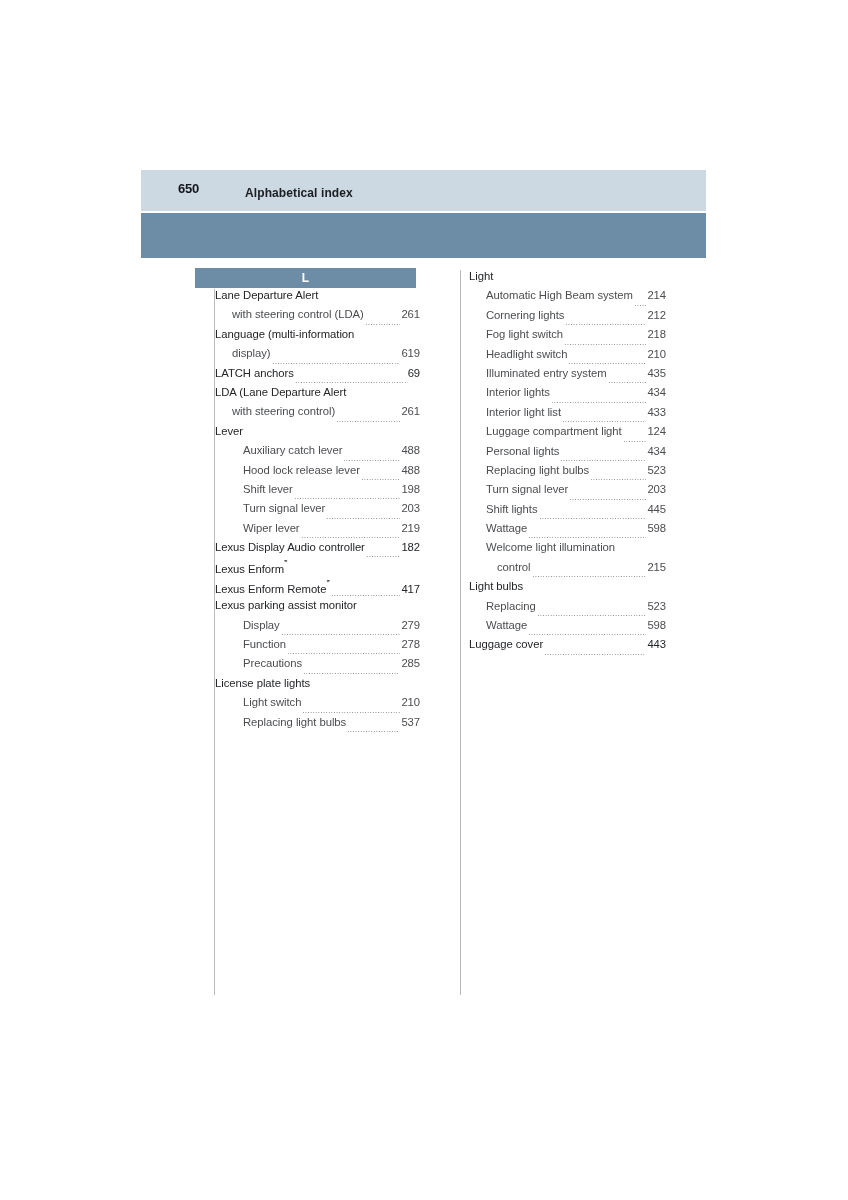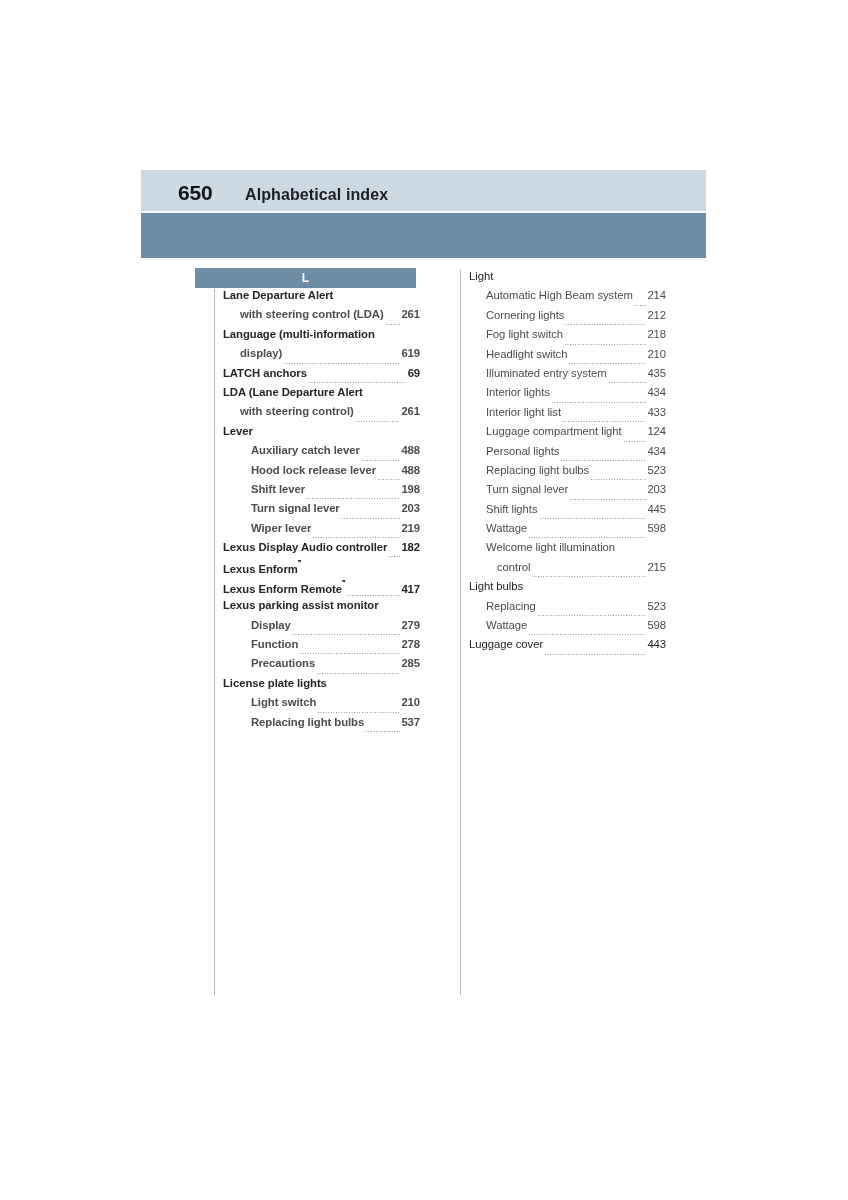--- a/index.html
+++ b/index.html
@@ -29,30 +29,30 @@
     left: 141px;
     top: 213px;
     width: 565px;
     height: 45px;
     background: #6d8ca6;
   }
   .page-number {
     position: absolute;
     left: 178px;
     top: 181px;
-    font-size: 21px;
+    font-size: 13px;
     font-weight: bold;
     color: #14161a;
     letter-spacing: -0.2px;
   }
   .page-title {
     position: absolute;
     left: 245px;
     top: 186px;
-    font-size: 16px;
+    font-size: 12px;
     font-weight: bold;
     color: #1b1d21;
     letter-spacing: 0.1px;
   }
 
   
   .letter-bar {
     position: absolute;
     left: 195px;
     top: 268px;
@@ -77,22 +77,20 @@
   .col {
     position: absolute;
     box-sizing: border-box;
     border-left: 1px solid #b9babd;
   }
   .col-left {
     left: 214px;
     top: 289px;
     width: 206px;
     height: 706px;
-    padding-left: 8px;
-    font-weight: bold;
   }
   .col-right {
     left: 460px;
     top: 270px;
     width: 206px;
     height: 725px;
     padding-left: 8px;
   }
 
   .entries {

